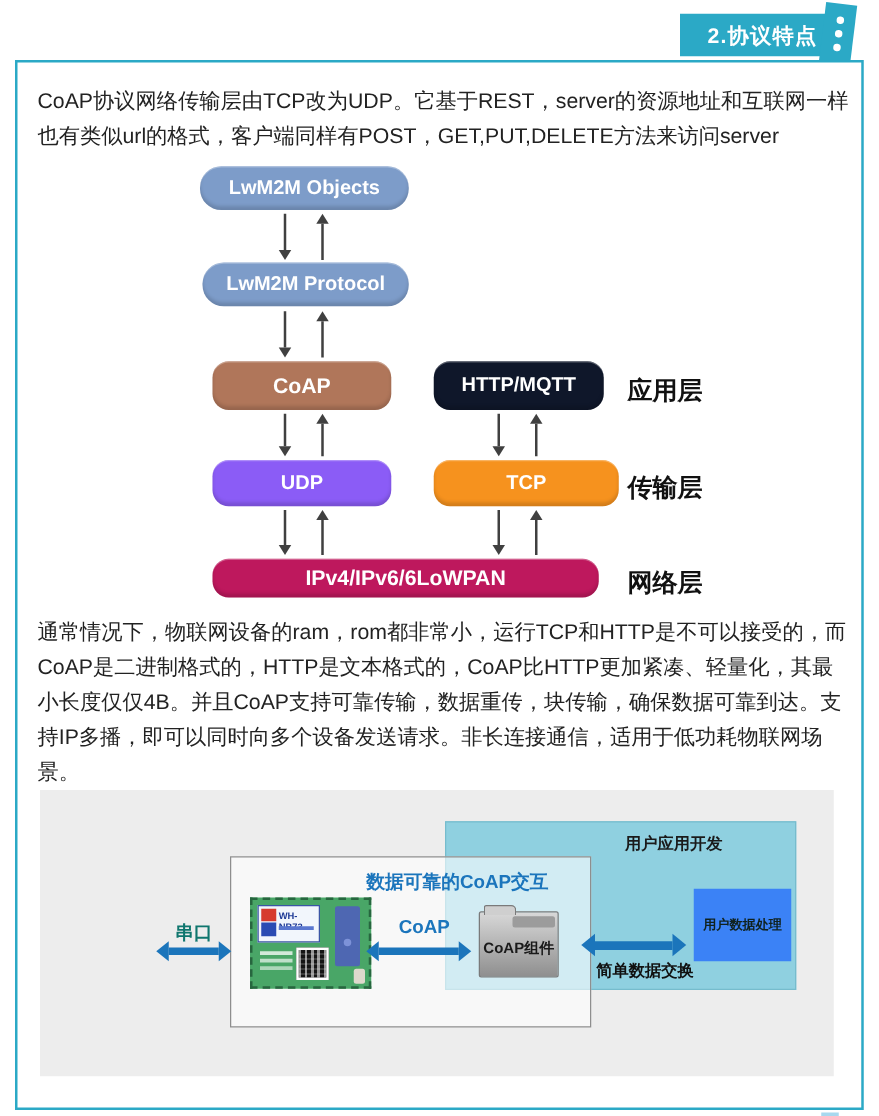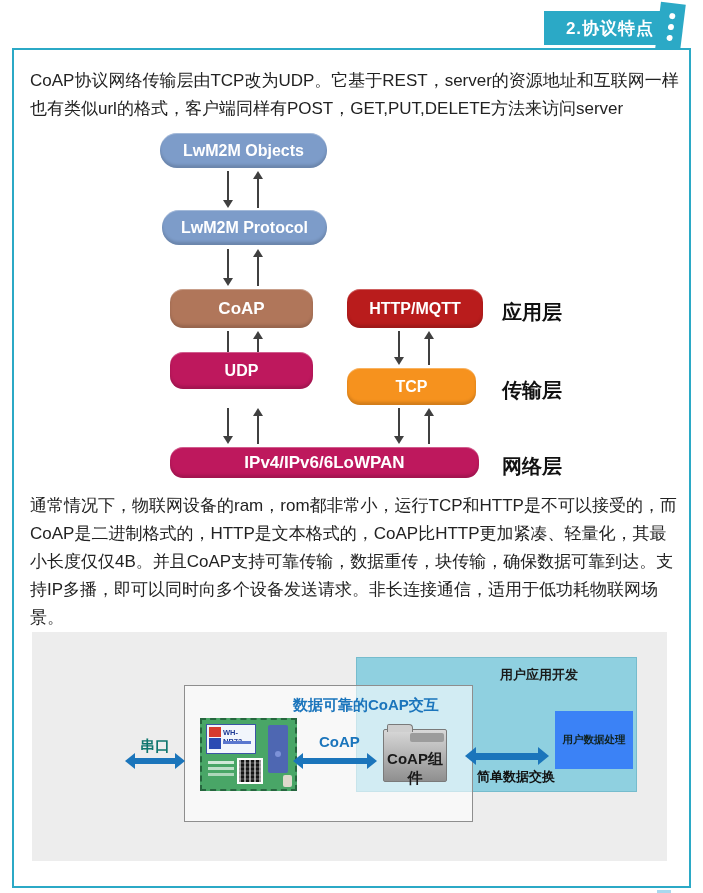--- a/index.html
+++ b/index.html
@@ -36,23 +36,23 @@
 
   
   .sbox {
     position:absolute; color:#fff; font-weight:bold;
     display:flex; align-items:center; justify-content:center;
     box-shadow: inset 0 -3px 3px rgba(0,0,0,.15), inset 0 1px 0 rgba(255,255,255,.30);
   }
   .b-objects  { left:160px; top:133px; width:167px; height:35px; background:#7d9cc9; border-radius:17px; font-size:16px; }
   .b-protocol { left:162px; top:210px; width:165px; height:35px; background:#7d9cc9; border-radius:17px; font-size:16px;text-align:right; }
   .b-coap { left:170px; top:289px; width:143px; height:39px; background:#b0765a; border-radius:13px; font-size:17px; }
-  .b-http { left:347px; top:289px; width:136px; height:39px; background:#b91c1c; border-radius:13px; font-size:16px; }
-  .b-udp  { left:170px; top:352px; width:143px; height:37px; background:#be185d; border-radius:13px; font-size:16px; }
-  .b-tcp  { left:347px; top:368px; width:129px; height:37px; background:#f6921e; border-radius:13px; font-size:16px; }
+  .b-http { left:347px; top:289px; width:136px; height:39px; background:#0f172a; border-radius:13px; font-size:16px; }
+  .b-udp  { left:170px; top:368px; width:143px; height:37px; background:#8b5cf6; border-radius:13px; font-size:16px; }
+  .b-tcp  { left:347px; top:368px; width:148px; height:37px; background:#f6921e; border-radius:13px; font-size:16px; }
   .b-net  { left:170px; top:447px; width:309px; height:31px; background:#be185d; border-radius:13px; font-size:17px; }
   .llabel { position:absolute; left:502px; font-size:20px; font-weight:bold; color:#111; }
 
   
   .vpair { position:absolute; width:44px; }
   .vdown { position:absolute; left:6px; top:0; bottom:8px; width:2px; background:#404040; }
   .vdown::after {
     content:""; position:absolute; bottom:-8px; left:-4px;
     border-left:5px solid transparent; border-right:5px solid transparent; border-top:8px solid #404040;
   }
@@ -115,21 +115,21 @@
   .mod-blue::after { content:""; position:absolute; left:7px; top:26px; width:6px; height:6px; border-radius:50%; background:#7d92d8; }
   .mod-ant { position:absolute; left:81px; top:55px; width:9px; height:12px; background:#ded9cc; border-radius:2px; }
 
   
   .folder { position:absolute; left:383px; top:729px; width:64px; height:53px;
     background:linear-gradient(180deg,#d8d8d8 0%,#b7b7b7 45%,#8f8f8f 100%);
     border:1px solid #7a7a7a; border-radius:2px; z-index:3; }
   .folder::before { content:""; position:absolute; top:-6px; left:3px; width:24px; height:7px;
     background:#cfcfcf; border:1px solid #7a7a7a; border-bottom:none; border-radius:2px 4px 0 0; }
   .folder::after { content:""; position:absolute; top:3px; right:2px; width:34px; height:9px; background:#9c9c9c; border-radius:2px; }
-  .folder-label { position:absolute; width:100%; top:20px; text-align:center; font-size:15px; font-weight:bold; color:#1a1a1a; z-index:1; }
+  .folder-label { position:absolute; width:100%; top:20px; text-align:center; font-size:12px; font-weight:bold; color:#1a1a1a; z-index:1; }
   .proc-box { position:absolute; left:555px; top:711px; width:78px; height:58px; background:#3b82f6;
     display:flex; align-items:center; justify-content:center; font-size:10.5px; font-weight:bold; color:#10221f; z-index:2; }
 
   .artifact { position:absolute; left:657px; top:890px; width:14px; height:3px; background:#a8d8ee; }
 </style>
 </head>
 <body>
 
 <div class="page">
 

